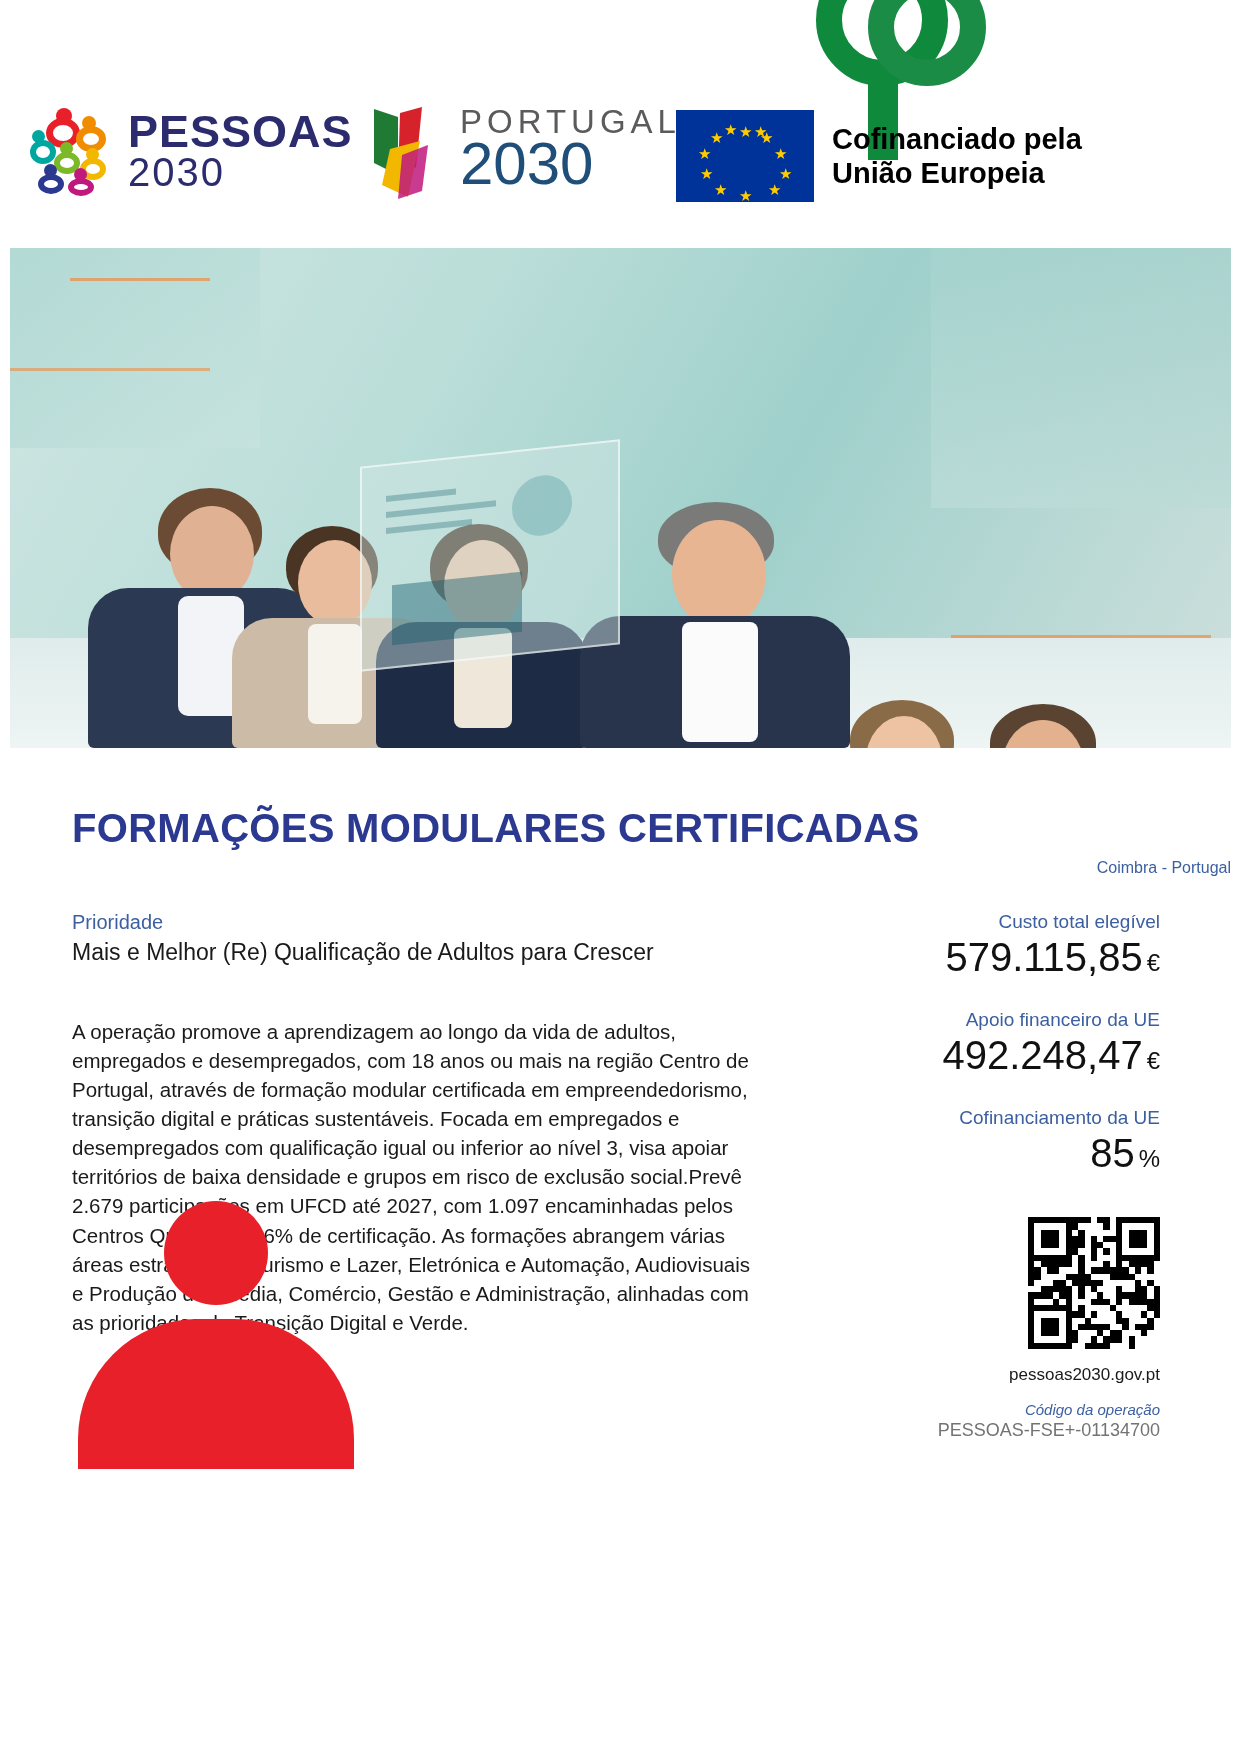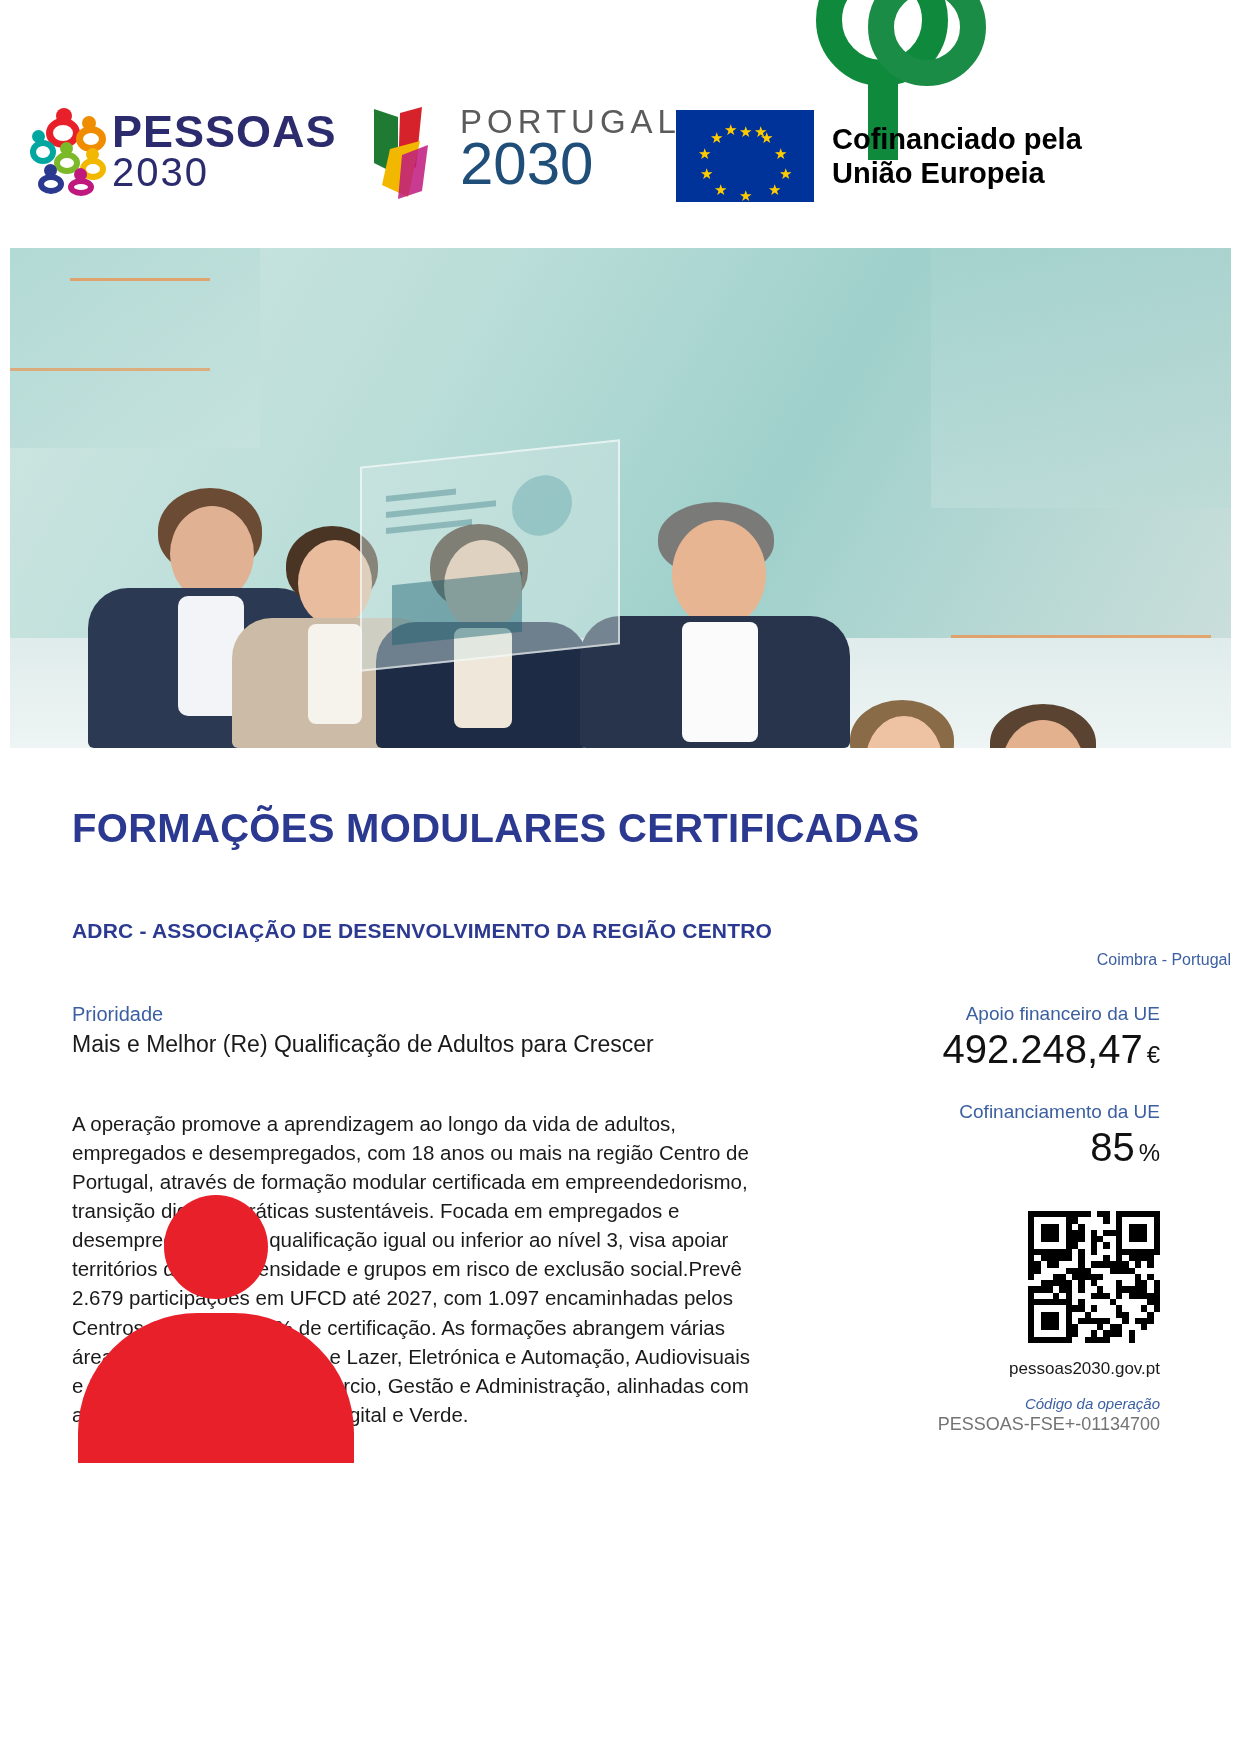--- a/index.html
+++ b/index.html
@@ -19,21 +19,21 @@
     width: 100%;
   }
 
   
   .pessoas-logo {
     position: absolute;
     left: 30px;
     top: 108px;
     display: flex;
     align-items: center;
-    gap: 4px;
+    gap: 20px;
   }
   .pessoas-mark {
     position: relative;
     width: 78px;
     height: 86px;
   }
   .pm-dot { position: absolute; border-radius: 50%; }
   .pm-ring {
     position: absolute;
     border-radius: 50%;
@@ -413,33 +413,36 @@
     <span class="chart" style="left:24px; top:62px; width:86px; height:6px;"></span>
     <span class="chart" style="left:150px; top:26px; width:60px; height:60px; border-radius:50%; background:rgba(60,140,150,.30);"></span>
     <span class="chart" style="left:30px; top:120px; width:130px; height:60px; background:rgba(25,95,110,.45);"></span>
   </div>
 </div>
 
 <div class="content">
 
   <h1 class="title">FORMAÇÕES MODULARES CERTIFICADAS</h1>
 
-  <div class="org">ADRC - ASSOCIAÇÃO DE DESENVOLVIMENTO DA REGIÃO CENTRO</div>
   <div class="place">Coimbra -  Portugal</div>
 
   <div class="two-col">
 
     <div class="left-col">
       <div class="priority-label">Prioridade</div>
       <div class="priority-value">Mais e Melhor (Re) Qualificação de Adultos para Crescer</div>
       <p class="description">A operação promove a aprendizagem ao longo da vida de adultos, empregados e desempregados, com 18 anos ou mais na região Centro de Portugal, através de formação modular certificada em empreendedorismo, transição digital e práticas sustentáveis. Focada em empregados e desempregados com qualificação igual ou inferior ao nível 3, visa apoiar territórios de baixa densidade e grupos em risco de exclusão social.Prevê 2.679 participações em UFCD até 2027, com 1.097 encaminhadas pelos Centros Qualifica e 96% de certificação. As formações abrangem várias áreas estratégicas: Turismo e Lazer, Eletrónica e Automação, Audiovisuais e Produção dos Media, Comércio, Gestão e Administração, alinhadas com as prioridades da Transição Digital e Verde.</p>
     </div>
 
     <div class="right-col">
 
+      <div class="fin-block">
+        <div class="fin-label">Custo total elegível</div>
+        <div class="fin-value"><span>579.115,85</span><span class="unit">€</span></div>
+      </div>
 
       <div class="fin-block">
         <div class="fin-label">Apoio financeiro da UE</div>
         <div class="fin-value"><span>492.248,47</span><span class="unit">€</span></div>
       </div>
 
       <div class="fin-block">
         <div class="fin-label">Cofinanciamento da UE</div>
         <div class="fin-value"><span>85</span><span class="unit">%</span></div>
       </div>

